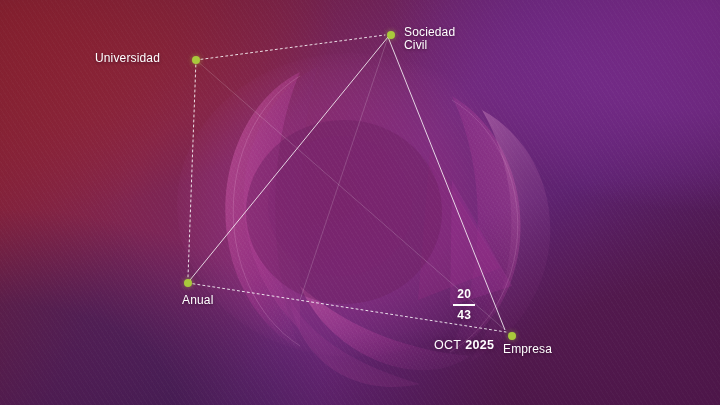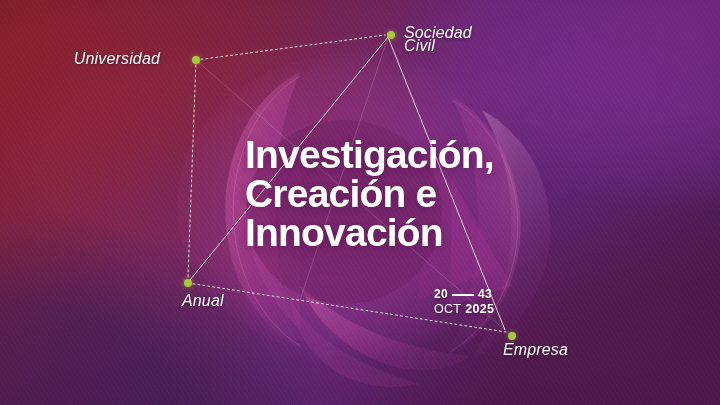--- a/index.html
+++ b/index.html
@@ -47,26 +47,25 @@
   .graph svg{ position:absolute; inset:0; width:720px; height:405px; }
 
   .node-dot{
     position:absolute; width:8px; height:8px; border-radius:50%;
     background:#a9c93c;
     box-shadow:0 0 5px rgba(169,201,60,0.55);
   }
   .node-label{
     position:absolute;
     color:#ffffff;
-    font-size:16px;
+    font-size:12px;
     letter-spacing:0.15px;
     line-height:13px;
     white-space:pre-line;
     text-shadow:0 1px 3px rgba(40,0,30,0.55);
-    font-style:italic;
   }
 
   
   .title-block{
     position:absolute; left:245px; top:132px; width:330px;
   }
   .kicker{
     color:#d9e148;
     font-style:italic;
     font-weight:bold;
@@ -87,27 +86,27 @@
   .headline span{ display:block; }
 
   
   .date-block{
     position:absolute; left:434px; top:288px;
     color:#ffffff;
     text-shadow:0 1px 4px rgba(50,0,40,0.5);
   }
   .date-row1{
     font-size:12px; font-weight:bold; letter-spacing:0.3px;
-    display:flex; align-items:center; gap:3px; line-height:13px;
+    display:flex; align-items:center; gap:3px; line-height:13px;flex-direction:column;
   }
   .date-rule{
     display:inline-block; width:22px; height:2px; background:#ffffff; margin:0 1px;
   }
   .date-row2{
-    font-size:12.5px; letter-spacing:0.3px; line-height:14px; margin-top:1px;
+    font-size:12.5px; letter-spacing:0.3px; line-height:14px; margin-top:16px;
     display:flex; gap:4px; align-items:baseline;
   }
   .date-mon{ font-weight:normal; }
   .date-year{ font-weight:bold; }
 
   
   .logo{
     position:absolute; left:551px; top:22px;
     display:flex; align-items:center; gap:11px;
   }
@@ -224,25 +223,20 @@
   <div class="node-label" style="left:404px; top:26px;">Sociedad
 Civil</div>
 
   <div class="node-dot" style="left:184px; top:279px;"></div>
   <div class="node-label" style="left:182px; top:294px;">Anual</div>
 
   <div class="node-dot" style="left:508px; top:332px;"></div>
   <div class="node-label" style="left:484px; top:343px;padding-left:19px;">Empresa</div>
 
   <div class="title-block">
-    <div class="headline">
-      <span>Investigación,</span>
-      <span>Creación e</span>
-      <span>Innovación</span>
-    </div>
   </div>
 
   <div class="date-block">
     <div class="date-row1">
       <span>20</span>
       <span class="date-rule"></span>
       <span>43</span>
     </div>
     <div class="date-row2">
       <span class="date-mon">OCT</span>

